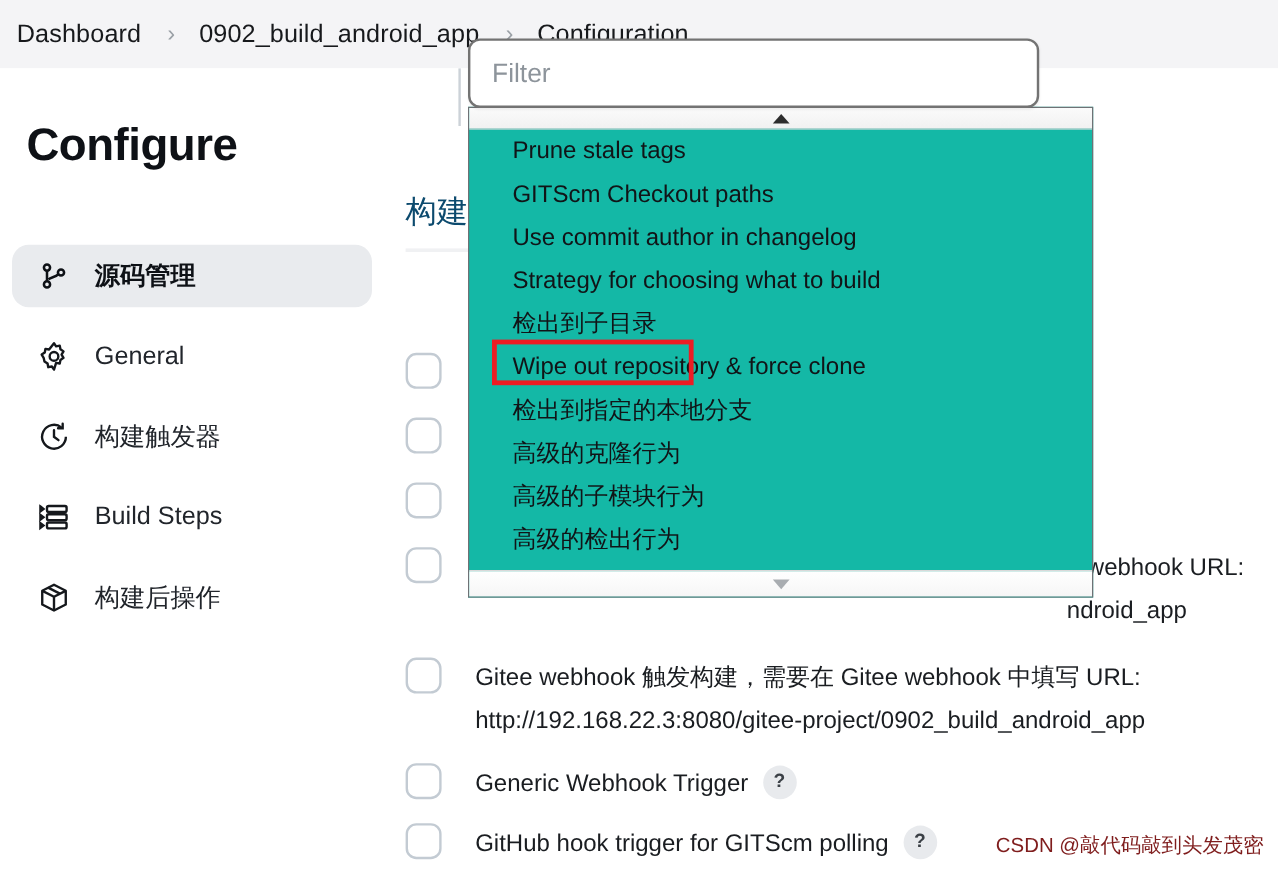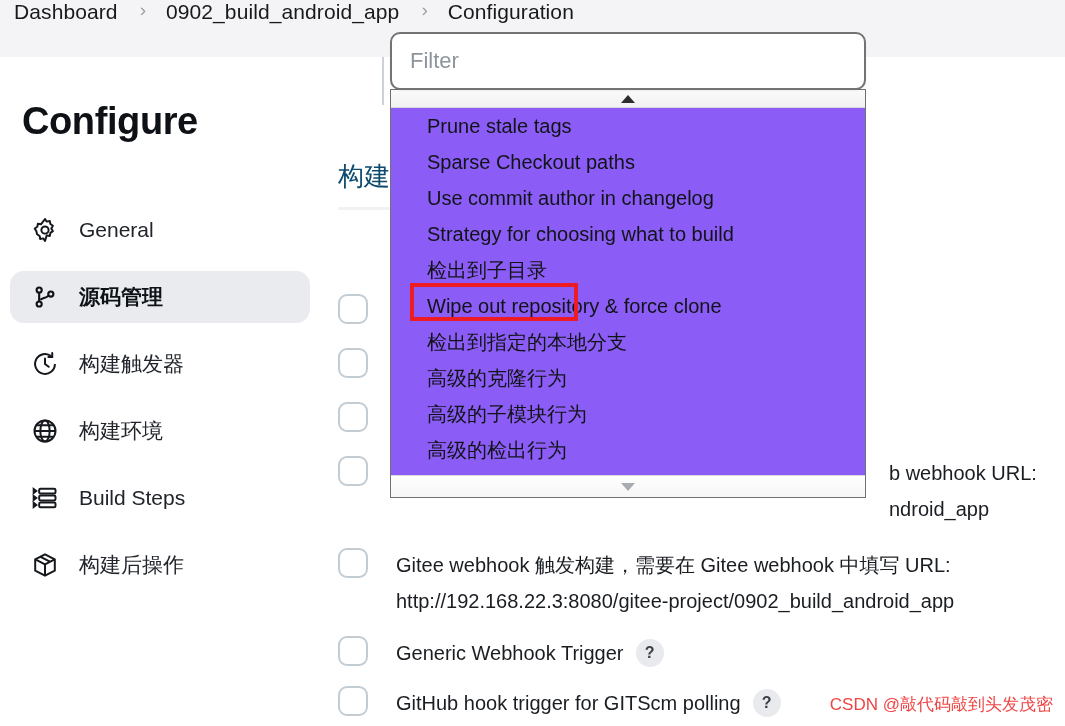--- a/index.html
+++ b/index.html
@@ -10,21 +10,21 @@
     background: #ffffff;
     font-family: "Liberation Sans", "DejaVu Sans", sans-serif;
     -webkit-font-smoothing: antialiased;
   }
   #root { position: relative; width: 1065px; height: 726px; background:#ffffff; }
 
   
   .topbar {
     position: absolute; left: 0; top: 0; width: 1065px; height: 57px;
     background: #f4f4f6;
-    display: flex; align-items: flex-start;
+    display: flex; align-items: center;
     padding-left: 14px;
   }
   .crumb {
     font-size: 21px; color: #17191c; letter-spacing: .1px;
     white-space: nowrap;
   }
   .crumb-sep {
     font-size: 19px; color: #9aa0a6; margin: 0 20px 0 22px; line-height: 1;
   }
 
@@ -77,22 +77,22 @@
     display: flex; align-items: center; padding: 0 16px;
     z-index: 40;
   }
   .filter-input {
     border: none; outline: none; width: 100%; height: 100%;
     font-family: inherit; font-size: 22px; color: #202428; background: transparent;
   }
   .filter-input::placeholder { color: #8d949b; }
 
   .dd-panel {
-    position: absolute; left: 390px; top: 89px; width: 476px; height: 409px;
-    background: #8b5cf6; border: 1px solid #6e7175;
+    position: absolute; left: 390px; top: 89px; width: 521px; height: 409px;
+    background: #14b8a6; border: 1px solid #6e7175;
     z-index: 35;
   }
   .dd-scroll {
     height: 18px; width: 100%;
     background: linear-gradient(#fbfbfb, #f1f1f1);
     border-bottom: 1px solid #d9d9d9;
     display: flex; align-items: center; justify-content: center;
     cursor: pointer;
   }
   .dd-scroll.bottom {
@@ -110,85 +110,75 @@
   }
   .dd-item.cjk { font-size: 20px; }
 
   .redbox {
     position: absolute; left: 410px; top: 283px; width: 168px; height: 38px;
     border: 4px solid #ed1c24; z-index: 60; pointer-events: none;
   }
 
   .watermark {
     position: absolute; right: 12px; bottom: 10px;
-    font-size: 17px; color: #ef4444; white-space: nowrap;
+    font-size: 17px; color: #7f1d1d; white-space: nowrap;
   }
 </style>
 </head>
 <body>
 
 <div id="root">
 
   <div class="topbar">
     <span class="crumb">Dashboard</span>
     <span class="crumb-sep">›</span>
     <span class="crumb">0902_build_android_app</span>
     <span class="crumb-sep">›</span>
     <span class="crumb">Configuration</span>
   </div>
 
   <div class="sidebar">
     <div class="side-title">Configure</div>
 
     <div class="nav">
 
-      <div class="nav-item">
-        <span class="nav-ico">
-          <svg width="28" height="28" viewBox="0 0 24 24" fill="none" stroke="#15181c" stroke-width="1.7">
-            <circle cx="12" cy="12" r="3.1"></circle>
-            <path d="M12 2.6l1.5 2.2 2.6-.5.5 2.6 2.2 1.5-1.4 2.3 1.4 2.3-2.2 1.5-.5 2.6-2.6-.5L12 21.4l-1.5-2.2-2.6.5-.5-2.6-2.2-1.5L4.6 13 3.2 10.7l2.2-1.5.5-2.6 2.6.5z" stroke-linejoin="round"></path>
-          </svg>
-        </span>
-        <span class="nav-label">General</span>
-      </div>
-
       <div class="nav-item active">
         <span class="nav-ico">
           <svg width="28" height="28" viewBox="0 0 24 24" fill="none" stroke="#0e1116" stroke-width="1.8">
             <circle cx="7" cy="18" r="2.2"></circle>
             <circle cx="7" cy="6" r="2.2"></circle>
             <circle cx="17" cy="9.5" r="2.2"></circle>
             <path d="M7 8.2v7.6"></path>
             <path d="M15 10.8c-2 2.2-5 1.9-7 3.6"></path>
           </svg>
         </span>
         <span class="nav-label">源码管理</span>
       </div>
 
       <div class="nav-item">
         <span class="nav-ico">
           <svg width="28" height="28" viewBox="0 0 24 24" fill="none" stroke="#15181c" stroke-width="1.7">
+            <circle cx="12" cy="12" r="3.1"></circle>
+            <path d="M12 2.6l1.5 2.2 2.6-.5.5 2.6 2.2 1.5-1.4 2.3 1.4 2.3-2.2 1.5-.5 2.6-2.6-.5L12 21.4l-1.5-2.2-2.6.5-.5-2.6-2.2-1.5L4.6 13 3.2 10.7l2.2-1.5.5-2.6 2.6.5z" stroke-linejoin="round"></path>
+          </svg>
+        </span>
+        <span class="nav-label">General</span>
+      </div>
+
+      <div class="nav-item">
+        <span class="nav-ico">
+          <svg width="28" height="28" viewBox="0 0 24 24" fill="none" stroke="#15181c" stroke-width="1.7">
             <path d="M20.5 12a8.5 8.5 0 1 1-3.1-6.6"></path>
             <path d="M18.2 2.6v3.3h-3.3" stroke-linecap="round"></path>
             <path d="M12 7.3V12l3.2 2.4" stroke-linecap="round"></path>
           </svg>
         </span>
         <span class="nav-label">构建触发器</span>
       </div>
 
-      <div class="nav-item">
-        <span class="nav-ico">
-          <svg width="28" height="28" viewBox="0 0 24 24" fill="none" stroke="#15181c" stroke-width="1.7">
-            <circle cx="12" cy="12" r="9"></circle>
-            <ellipse cx="12" cy="12" rx="4" ry="9"></ellipse>
-            <path d="M3 12h18M4.4 7h15.2M4.4 17h15.2"></path>
-          </svg>
-        </span>
-        <span class="nav-label">构建环境</span>
-      </div>
 
       <div class="nav-item">
         <span class="nav-ico">
           <svg width="28" height="28" viewBox="0 0 24 24" fill="none" stroke="#15181c" stroke-width="1.7">
             <rect x="7" y="4" width="14" height="4.2" rx="1.2"></rect>
             <rect x="7" y="9.9" width="14" height="4.2" rx="1.2"></rect>
             <rect x="7" y="15.8" width="14" height="4.2" rx="1.2"></rect>
             <path d="M2.3 4.4l2.2 1.7-2.2 1.7z"></path>
             <path d="M2.3 10.3l2.2 1.7-2.2 1.7z"></path>
             <path d="M2.3 16.2l2.2 1.7-2.2 1.7z"></path>
@@ -258,21 +248,21 @@
 
     </div>
   </div>
 
   <div class="dd-panel">
     <div class="dd-scroll">
       <span class="tri-up"></span>
     </div>
     <div class="dd-list">
       <div class="dd-item">Prune stale tags</div>
-      <div class="dd-item">Sparse Checkout paths</div>
+      <div class="dd-item">GITScm Checkout paths</div>
       <div class="dd-item">Use commit author in changelog</div>
       <div class="dd-item">Strategy for choosing what to build</div>
       <div class="dd-item cjk">检出到子目录</div>
       <div class="dd-item">Wipe out repository &amp; force clone</div>
       <div class="dd-item cjk">检出到指定的本地分支</div>
       <div class="dd-item cjk">高级的克隆行为</div>
       <div class="dd-item cjk">高级的子模块行为</div>
       <div class="dd-item cjk">高级的检出行为</div>
     </div>
     <div class="dd-scroll bottom">

